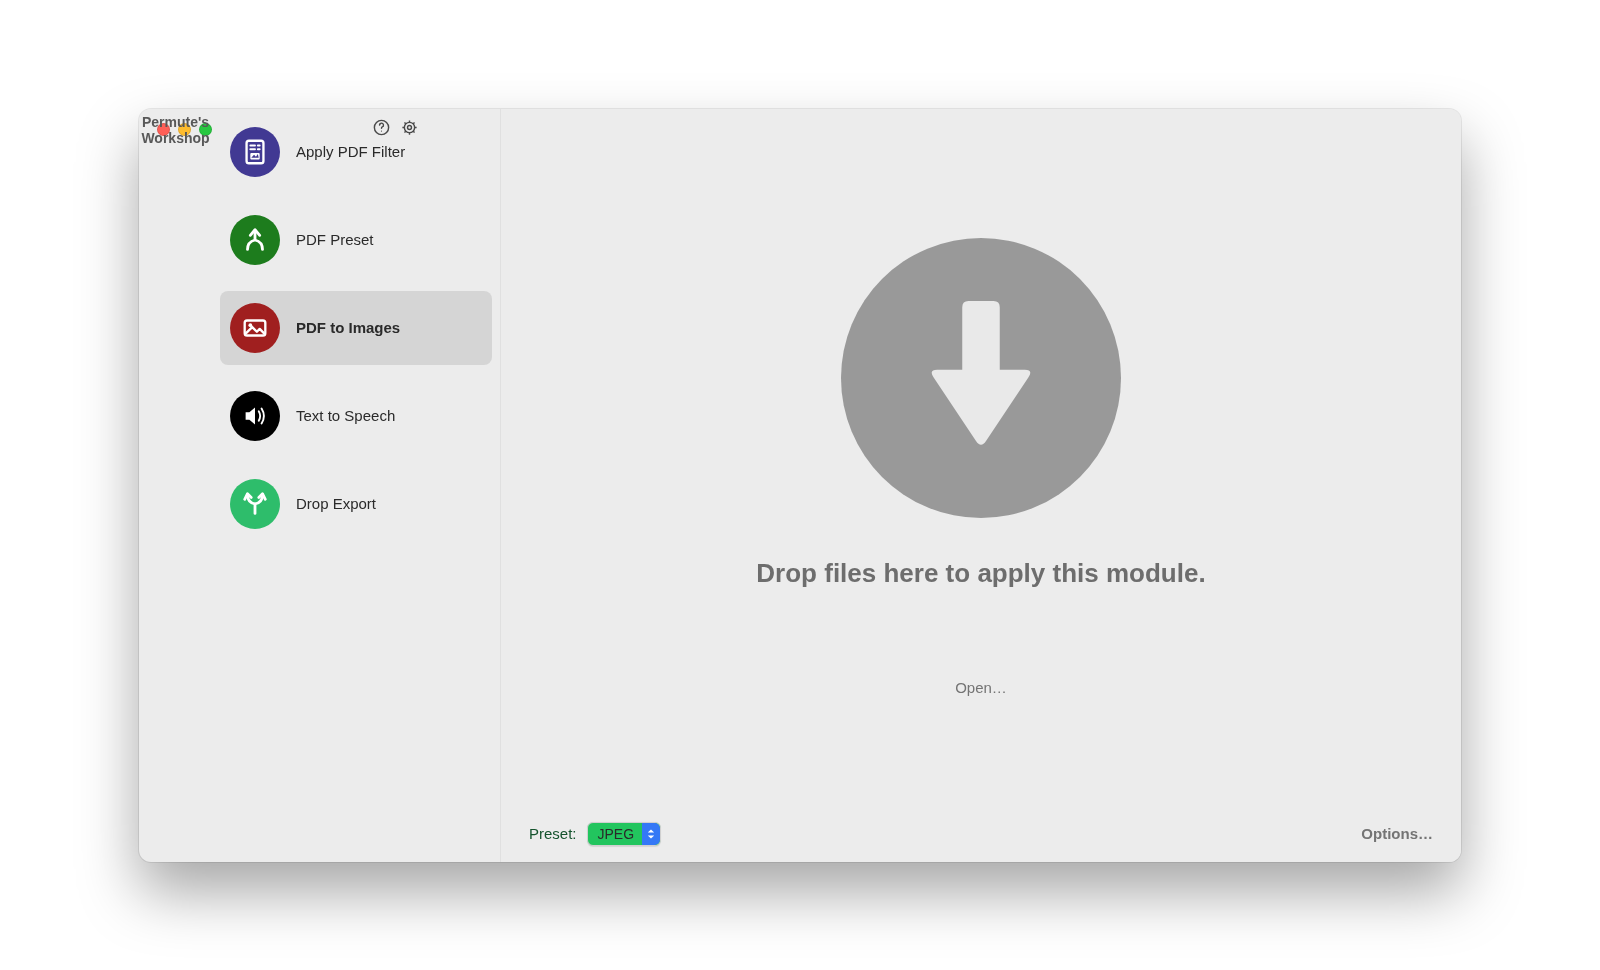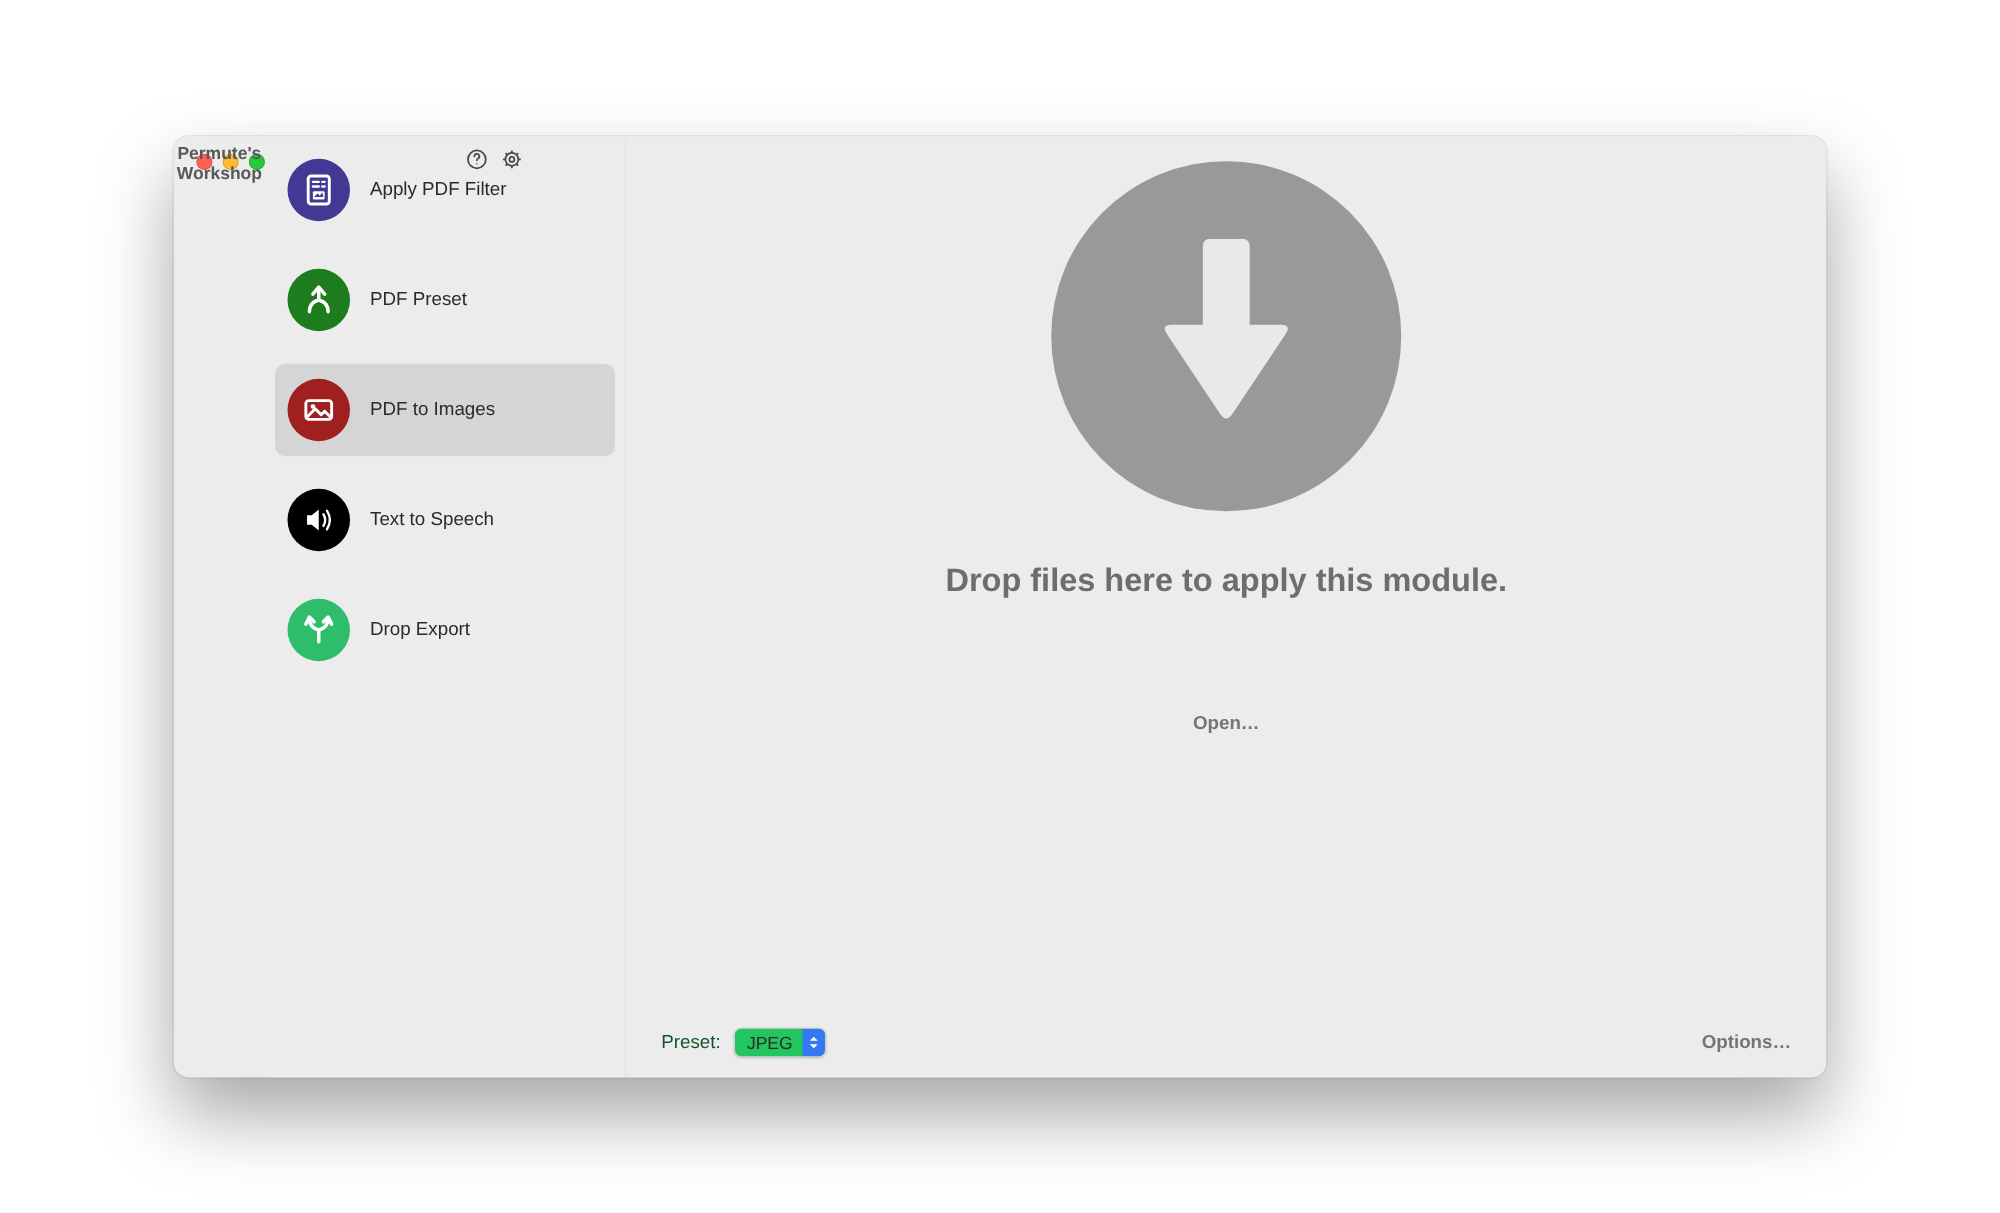--- a/index.html
+++ b/index.html
@@ -110,38 +110,39 @@
     .sidebar-icon-circle svg {
       width: 30px;
       height: 30px;
     }
     .sidebar-label {
       font-size: 15px;
       color: #2a2a2a;
       font-weight: 400;
     }
     .sidebar-item.selected .sidebar-label {
-      font-weight: 400;
+      font-weight: 700;
     }
     .divider-vertical {
       width: 1px;
       background: #e0e0e0;
     }
     .main {
       flex: 1;
       background: #ececec;
       display: flex;
       flex-direction: column;
       position: relative;
     }
     .drop-area {
       flex: 1;
       display: flex;
       flex-direction: column;
       align-items: center;
+      justify-content: center;
       gap: 40px;
       padding-top: 20px;
     }
     .drop-circle {
       width: 280px;
       height: 280px;
       border-radius: 50%;
       background: #999999;
       display: flex;
       align-items: center;
@@ -152,21 +153,21 @@
       height: 150px;
       fill: #e9e9e9;
     }
     .drop-text {
       font-size: 26px;
       font-weight: 700;
       color: #6d6d6d;
     }
     .open-btn {
       font-size: 15px;
-      font-weight: 700;
+      font-weight: 400;
       color: #747474;
       margin-top: 50px;
       cursor: default;
     }
     .bottom-bar {
       height: 56px;
       display: flex;
       align-items: center;
       padding: 0 28px;
       justify-content: space-between;

